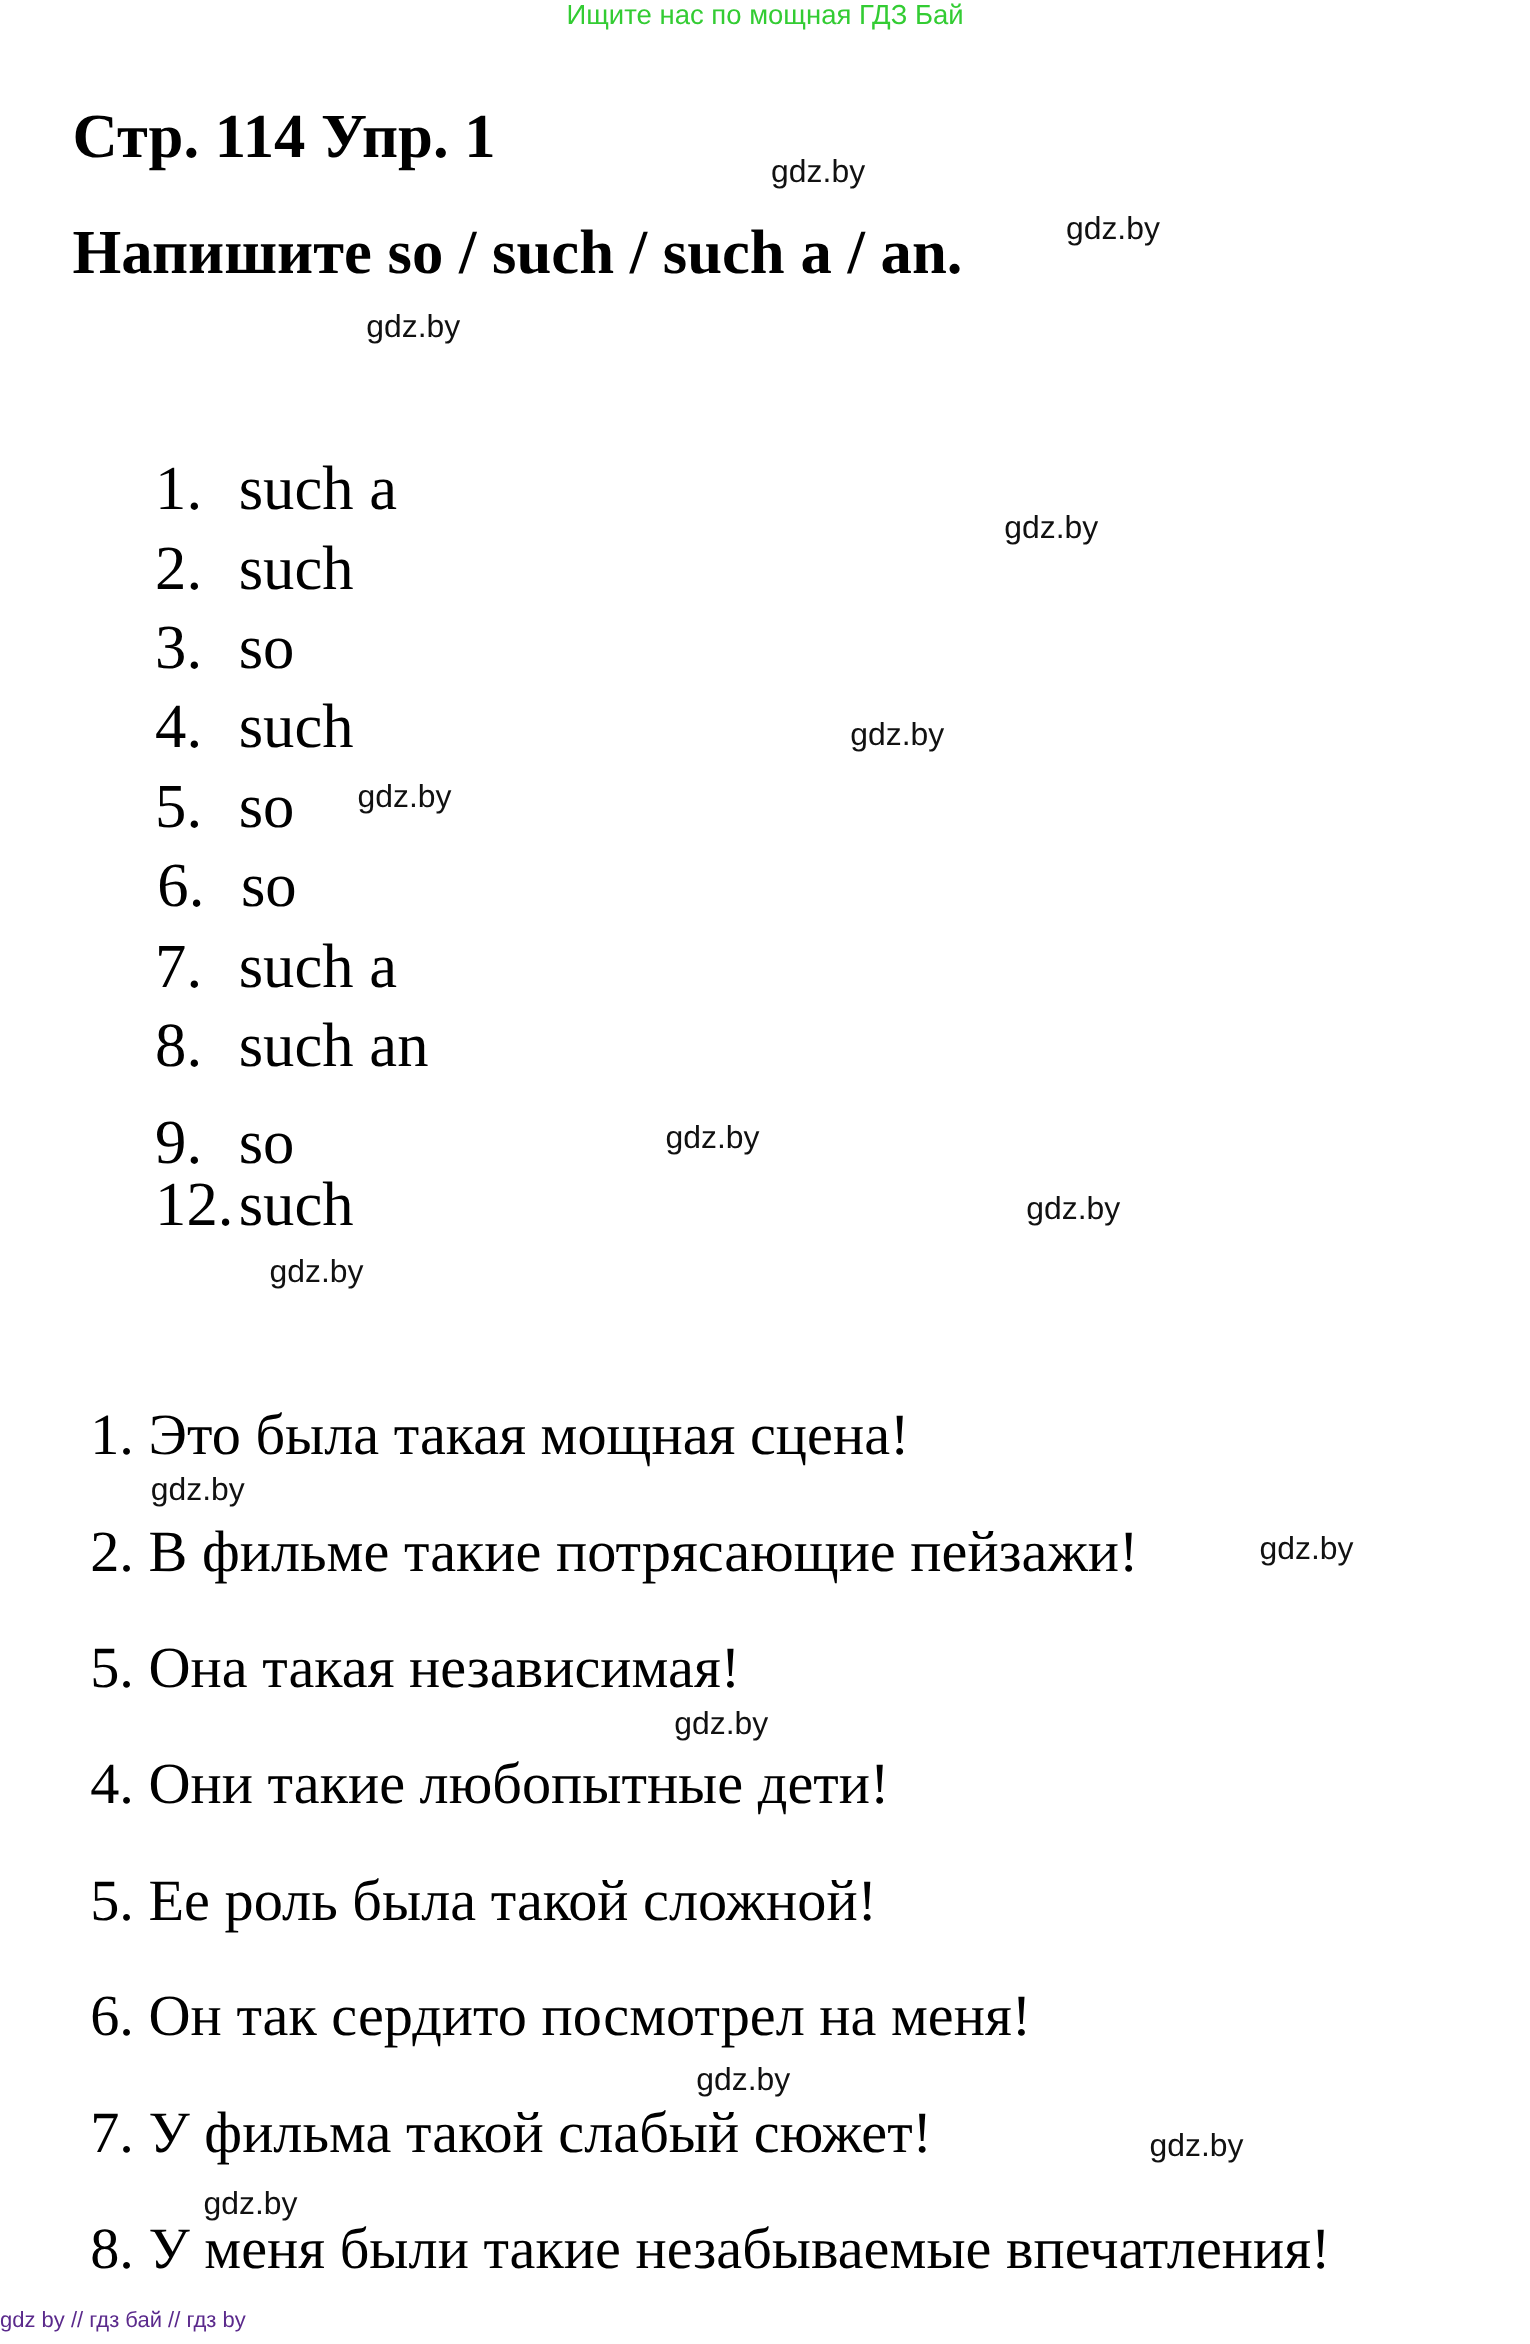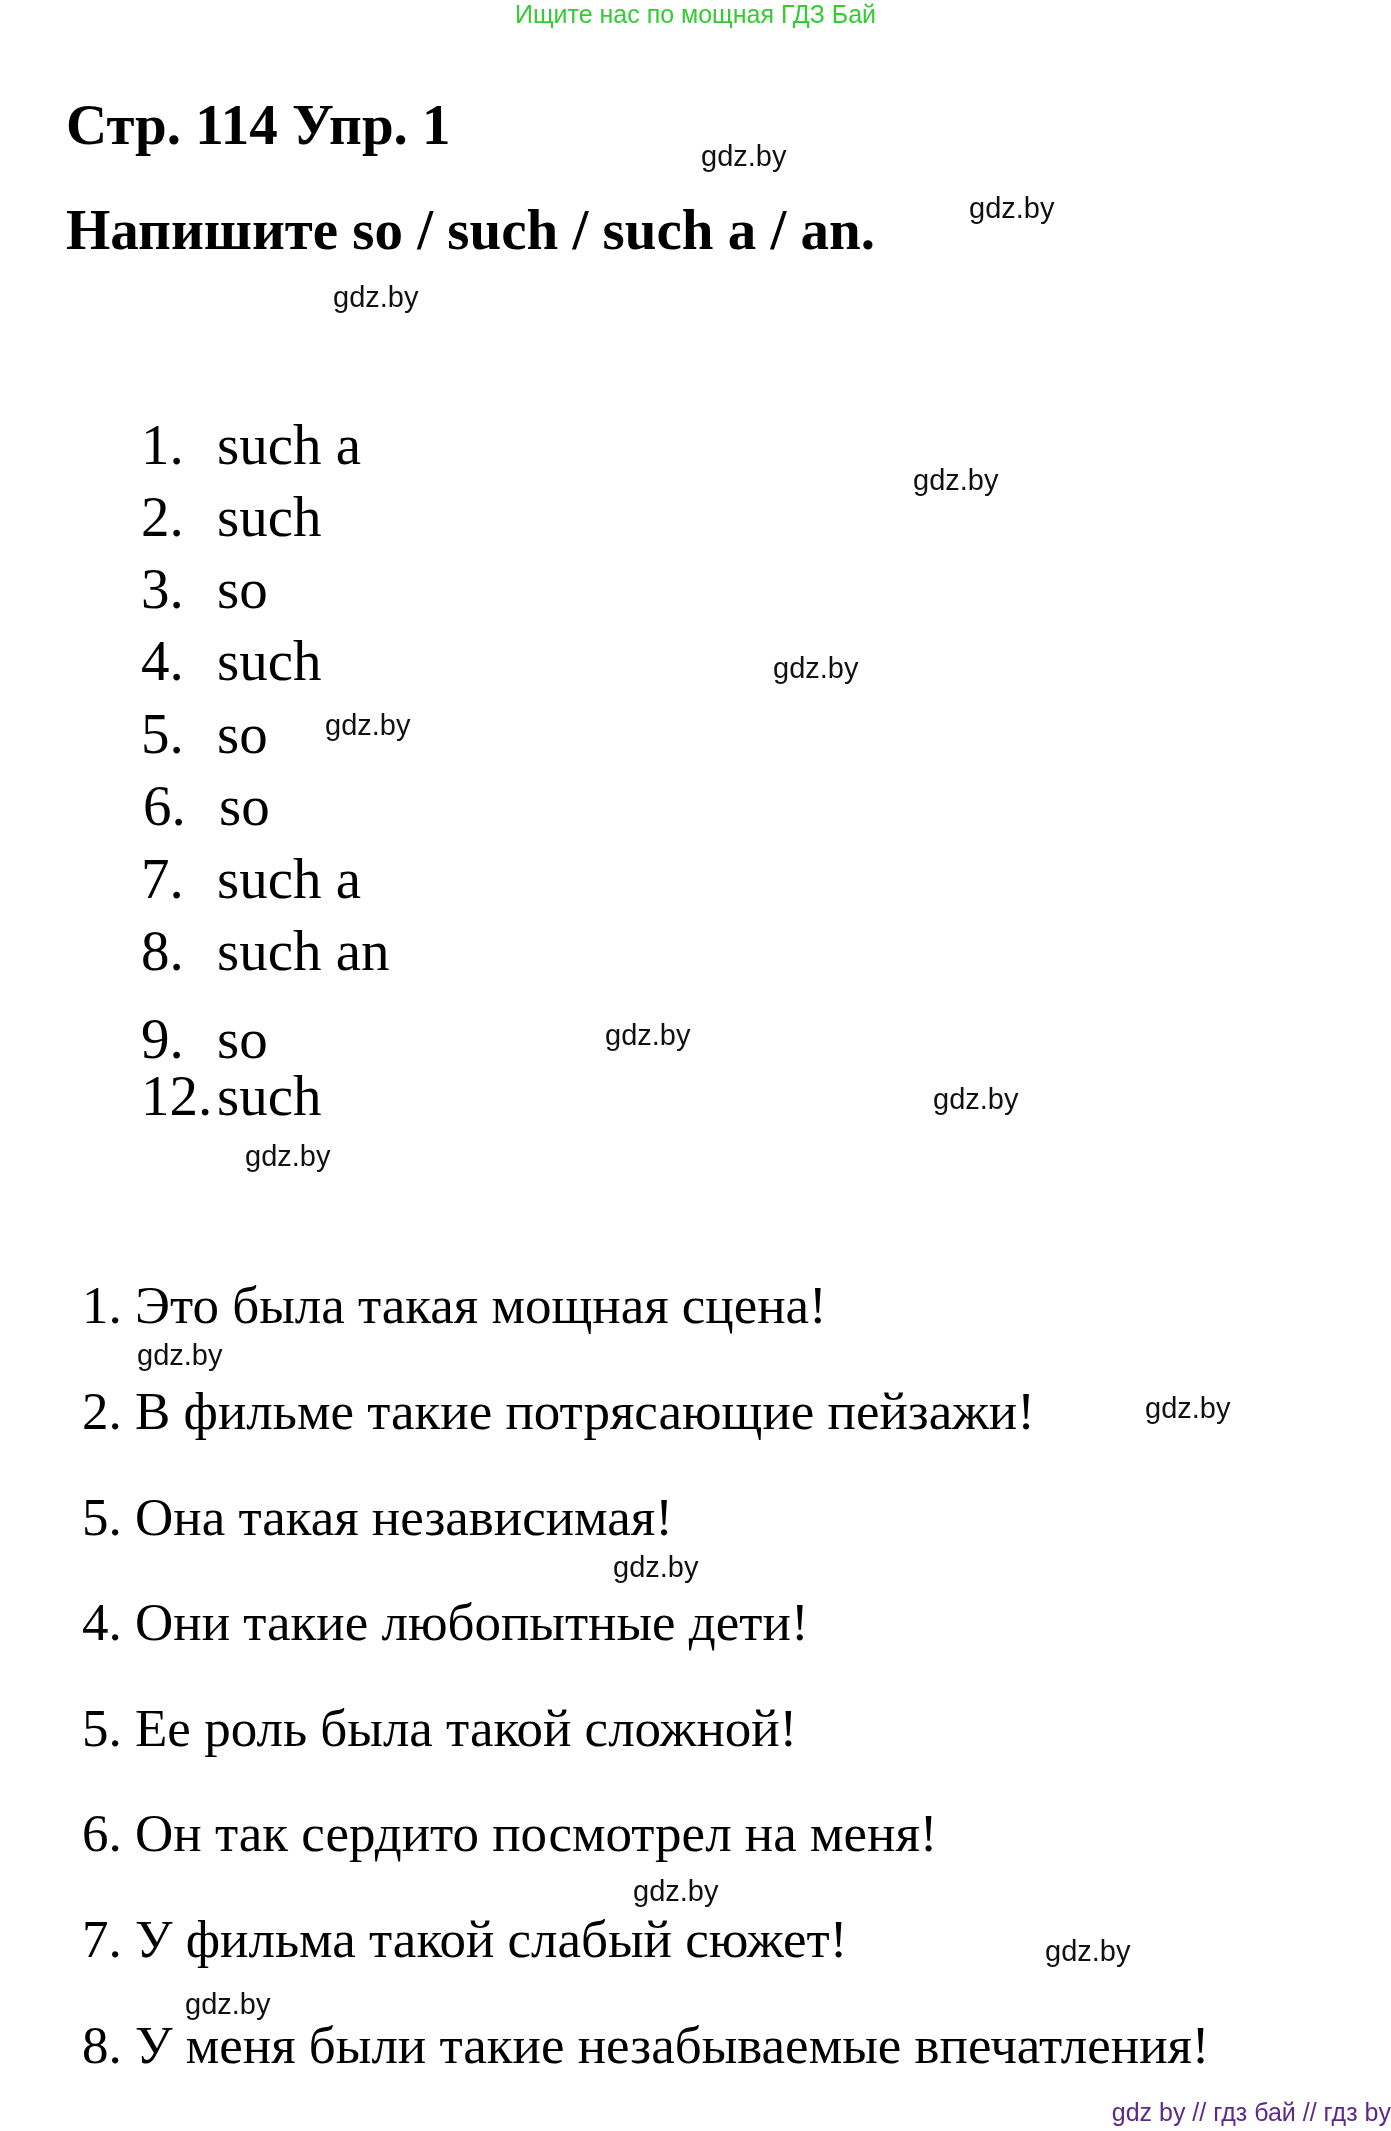--- a/index.html
+++ b/index.html
@@ -4,21 +4,21 @@
 <style>
   html,body{margin:0;padding:0;background:#fff;}
   body{width:1391px;height:2131px;position:relative;overflow:hidden;font-family:"Liberation Serif","DejaVu Serif",serif;color:#000;}
   .abs{position:absolute;white-space:nowrap;}
   .top-banner{left:0;width:1391px;top:0;text-align:center;font-family:"Liberation Sans",sans-serif;font-size:25px;color:#33cc33;}
   .h1{font-weight:bold;font-size:57px;left:66px;}
   .wm{font-family:"Liberation Sans",sans-serif;font-size:29px;color:#111;}
   .ans{font-size:57px;}
   .ans .num{display:inline-block;width:76px;}
   .tr{font-size:53px;left:82px;}
-  .footer{left:0;width:1391px;top:2098px;text-align:right;font-family:"Liberation Sans",sans-serif;font-size:25px;color:#5b2a8c;}
+  .footer{left:0;width:1391px;top:2098px;text-align:left;font-family:"Liberation Sans",sans-serif;font-size:20px;color:#5b2a8c;}
 </style>
 </head>
 <body>
 
 <div class="abs top-banner">Ищите нас по мощная ГДЗ Бай</div>
 
 <div class="abs h1" style="top:92px;">Стр. 114 Упр. 1</div>
 <div class="abs h1" style="top:197px;text-align:center;">Напишите so / such / such a / an.</div>
 
 <div class="abs wm" style="left:701px;top:140px;">gdz.by</div>

